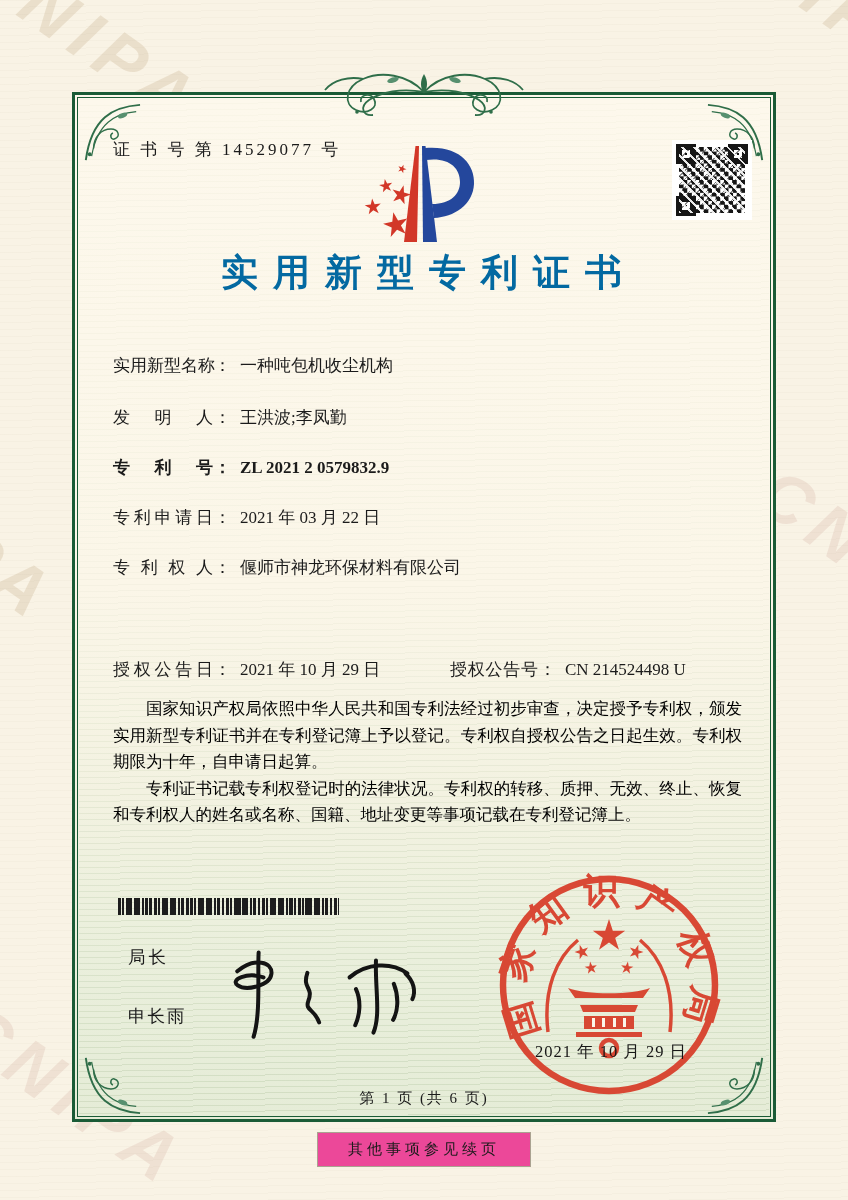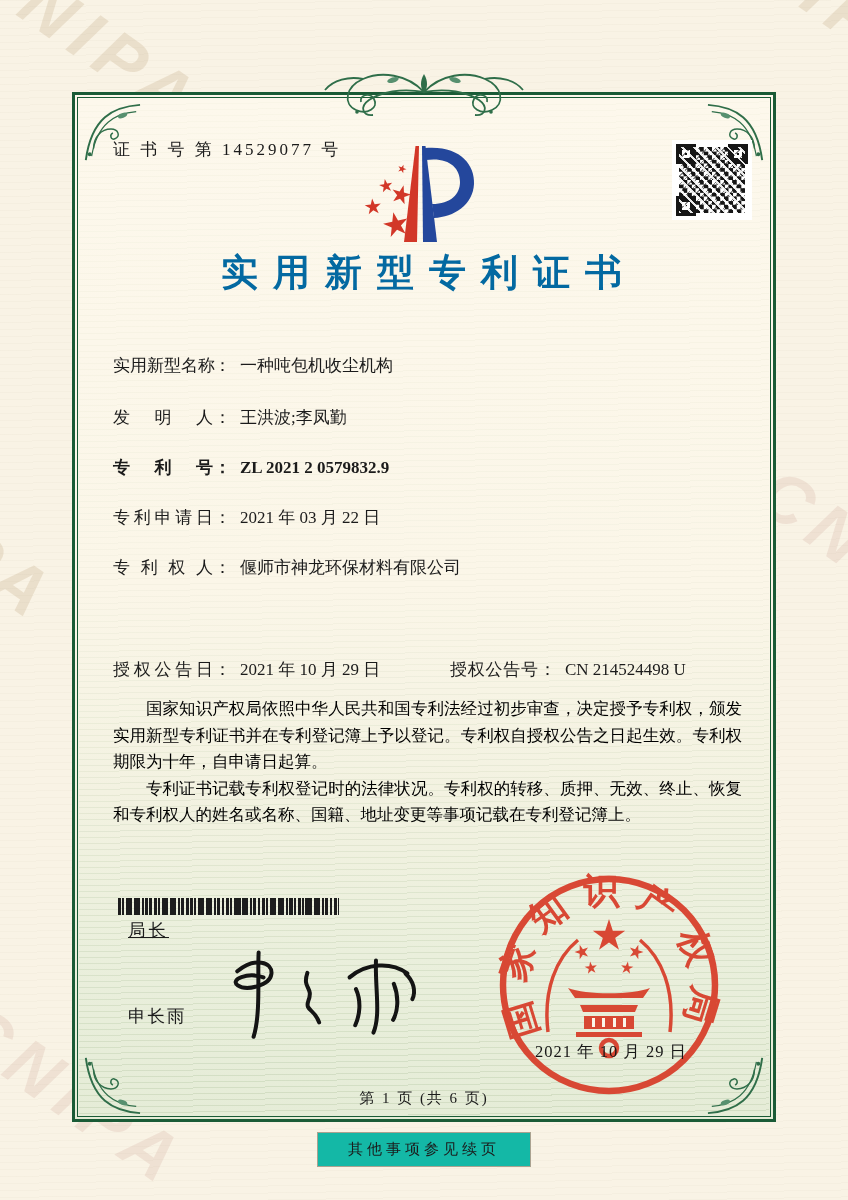--- a/index.html
+++ b/index.html
@@ -68,32 +68,32 @@
     font-size:16.5px; line-height:26.6px; text-align:justify; color:#000000;
   }
   .body-text p{margin:0; text-indent:2em;}
   .barcode{
     position:absolute; left:118px; top:898px; width:221px; height:17px;
     background-image:
       repeating-linear-gradient(90deg,#1d1d1d 0 2px,transparent 2px 4px),
       repeating-linear-gradient(90deg,#1d1d1d 0 3px,transparent 3px 9px),
       repeating-linear-gradient(90deg,transparent 0 5px,#1d1d1d 5px 6px,transparent 6px 13px);
   }
-  .signer-title{position:absolute; left:128px; top:918px; font-size:17.5px; letter-spacing:3px;text-decoration:underline;}
+  .signer-title{position:absolute; left:128px; top:945px; font-size:17.5px; letter-spacing:3px;}
   .signer-name{position:absolute; left:128px; top:1004px; font-size:17.5px; letter-spacing:2px;text-align:right;}
   .signature{position:absolute; left:222px; top:938px; transform:rotate(-2deg);}
   .seal{position:absolute; left:494px; top:870px; opacity:.95;}
   .seal-date{
     position:absolute; left:516px; top:1041px; width:190px; text-align:center;
     font-size:16.5px; letter-spacing:1px; color:#171717; z-index:3;
   }
   .page-num{position:absolute; left:0; top:1089px; width:100%; text-align:center; font-size:15px; letter-spacing:2px;}
   .note-box{
     position:absolute; left:50%; transform:translateX(-50%); top:1132px;
-    background:#14b8a6; border:1px solid #a9a withers290;
+    background:#ec4899; border:1px solid #a9a withers290;
     border:1px solid #aaa290; padding:7px 30px; font-size:15px; letter-spacing:4px; white-space:nowrap;
   }
 </style>
 </head>
 <body>
 
 <div class="page">
 
   <div class="wm" style="left:-45px; top:-5px;">CNIPA</div>
   <div class="wm" style="left:688px; top:-48px;">CNIPA</div>

